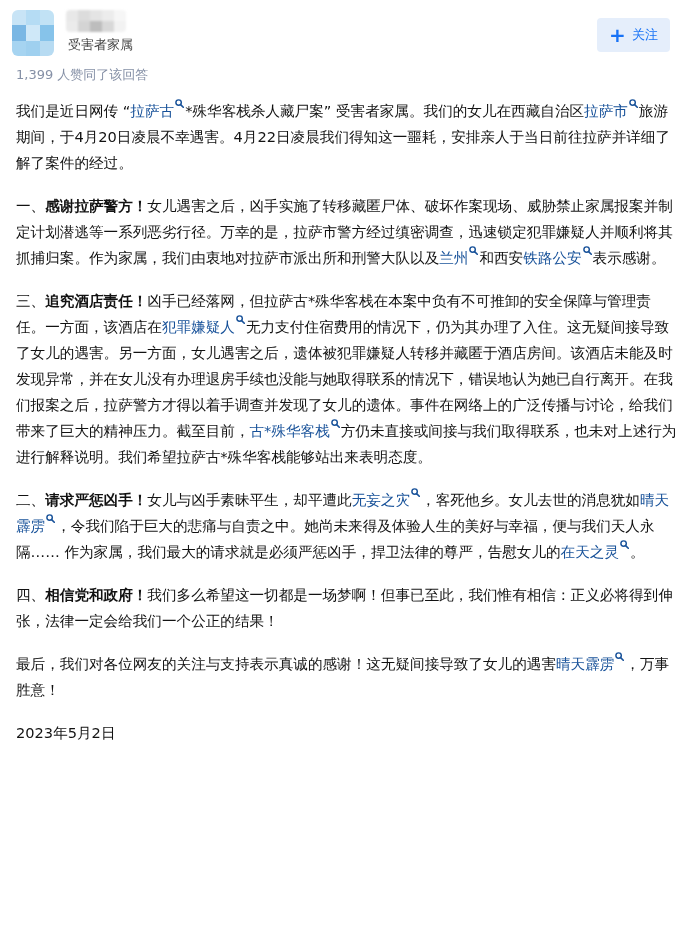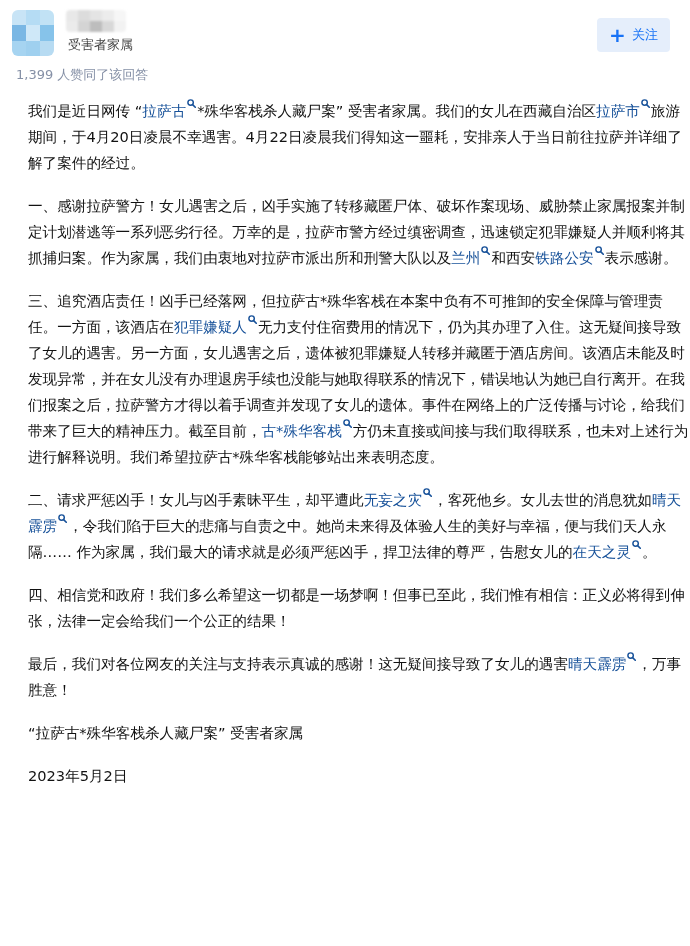--- a/index.html
+++ b/index.html
@@ -31,24 +31,24 @@
       display: flex; align-items: center; justify-content: center; gap: 6px;
       color: #1772f6; font-size: 13px; cursor: pointer;
       font-family: "DejaVu Sans", "Liberation Sans", sans-serif;
     }
     .follow-btn .plus { font-size: 20px; line-height: 1; font-weight: bold; }
     .vote-count {
       position: absolute; left: 16px; top: 66px; font-size: 13px; color: #8590a6;
     }
     .content {
       position: absolute; left: 16px; top: 98px; width: 662px;
-      font-size: 14.6px; line-height: 26px; color: #121212; margin-left: 12px;
+      font-size: 14.6px; line-height: 26px; color: #121212;
     }
     .content p { margin: 0 0 17px 0; }
-    .content b { font-weight: normal; }
+    .content b { font-weight: bold; }
     .link { color: #175199; text-decoration: none; }
     .search-icon {
       display: inline-block; width: 9px; height: 9px; position: relative;
       vertical-align: super; margin-left: 1px; margin-right: 1px; top: -2px;
     }
     .search-icon svg { display: block; }
     .signature { margin-left: 6px; }
   </style>
 </head>
 <body>
@@ -116,15 +116,14 @@
           <line x1="6.2" y1="6.2" x2="9.2" y2="9.2" stroke="#175199" stroke-width="1.8" stroke-linecap="round"></line>
         </svg></span><span>，令我们陷于巨大的悲痛与自责之中。她尚未来得及体验人生的美好与幸福，便与我们天人永隔…… 作为家属，我们最大的请求就是必须严惩凶手，捍卫法律的尊严，告慰女儿的</span><a class="link">在天之灵</a><span class="search-icon"><svg width="9" height="9" viewBox="0 0 10 10">
           <circle cx="4" cy="4" r="3" fill="none" stroke="#175199" stroke-width="1.6"></circle>
           <line x1="6.2" y1="6.2" x2="9.2" y2="9.2" stroke="#175199" stroke-width="1.8" stroke-linecap="round"></line>
         </svg></span><span>。</span></p>
   <p id="para-5"><span>四、</span><b>相信党和政府！</b><span>我们多么希望这一切都是一场梦啊！但事已至此，我们惟有相信：正义必将得到伸张，法律一定会给我们一个公正的结果！</span></p>
   <p id="para-6"><span>最后，我们对各位网友的关注与支持表示真诚的感谢！这无疑间接导致了女儿的遇害</span><a class="link">晴天霹雳</a><span class="search-icon"><svg width="9" height="9" viewBox="0 0 10 10">
           <circle cx="4" cy="4" r="3" fill="none" stroke="#175199" stroke-width="1.6"></circle>
           <line x1="6.2" y1="6.2" x2="9.2" y2="9.2" stroke="#175199" stroke-width="1.8" stroke-linecap="round"></line>
         </svg></span><span>，万事胜意！</span></p>
-  <p class="signature">“拉萨古*殊华客栈杀人藏尸案” 受害者家属</p>
   <p>2023年5月2日</p>
 </div>
 
 </body></html>

